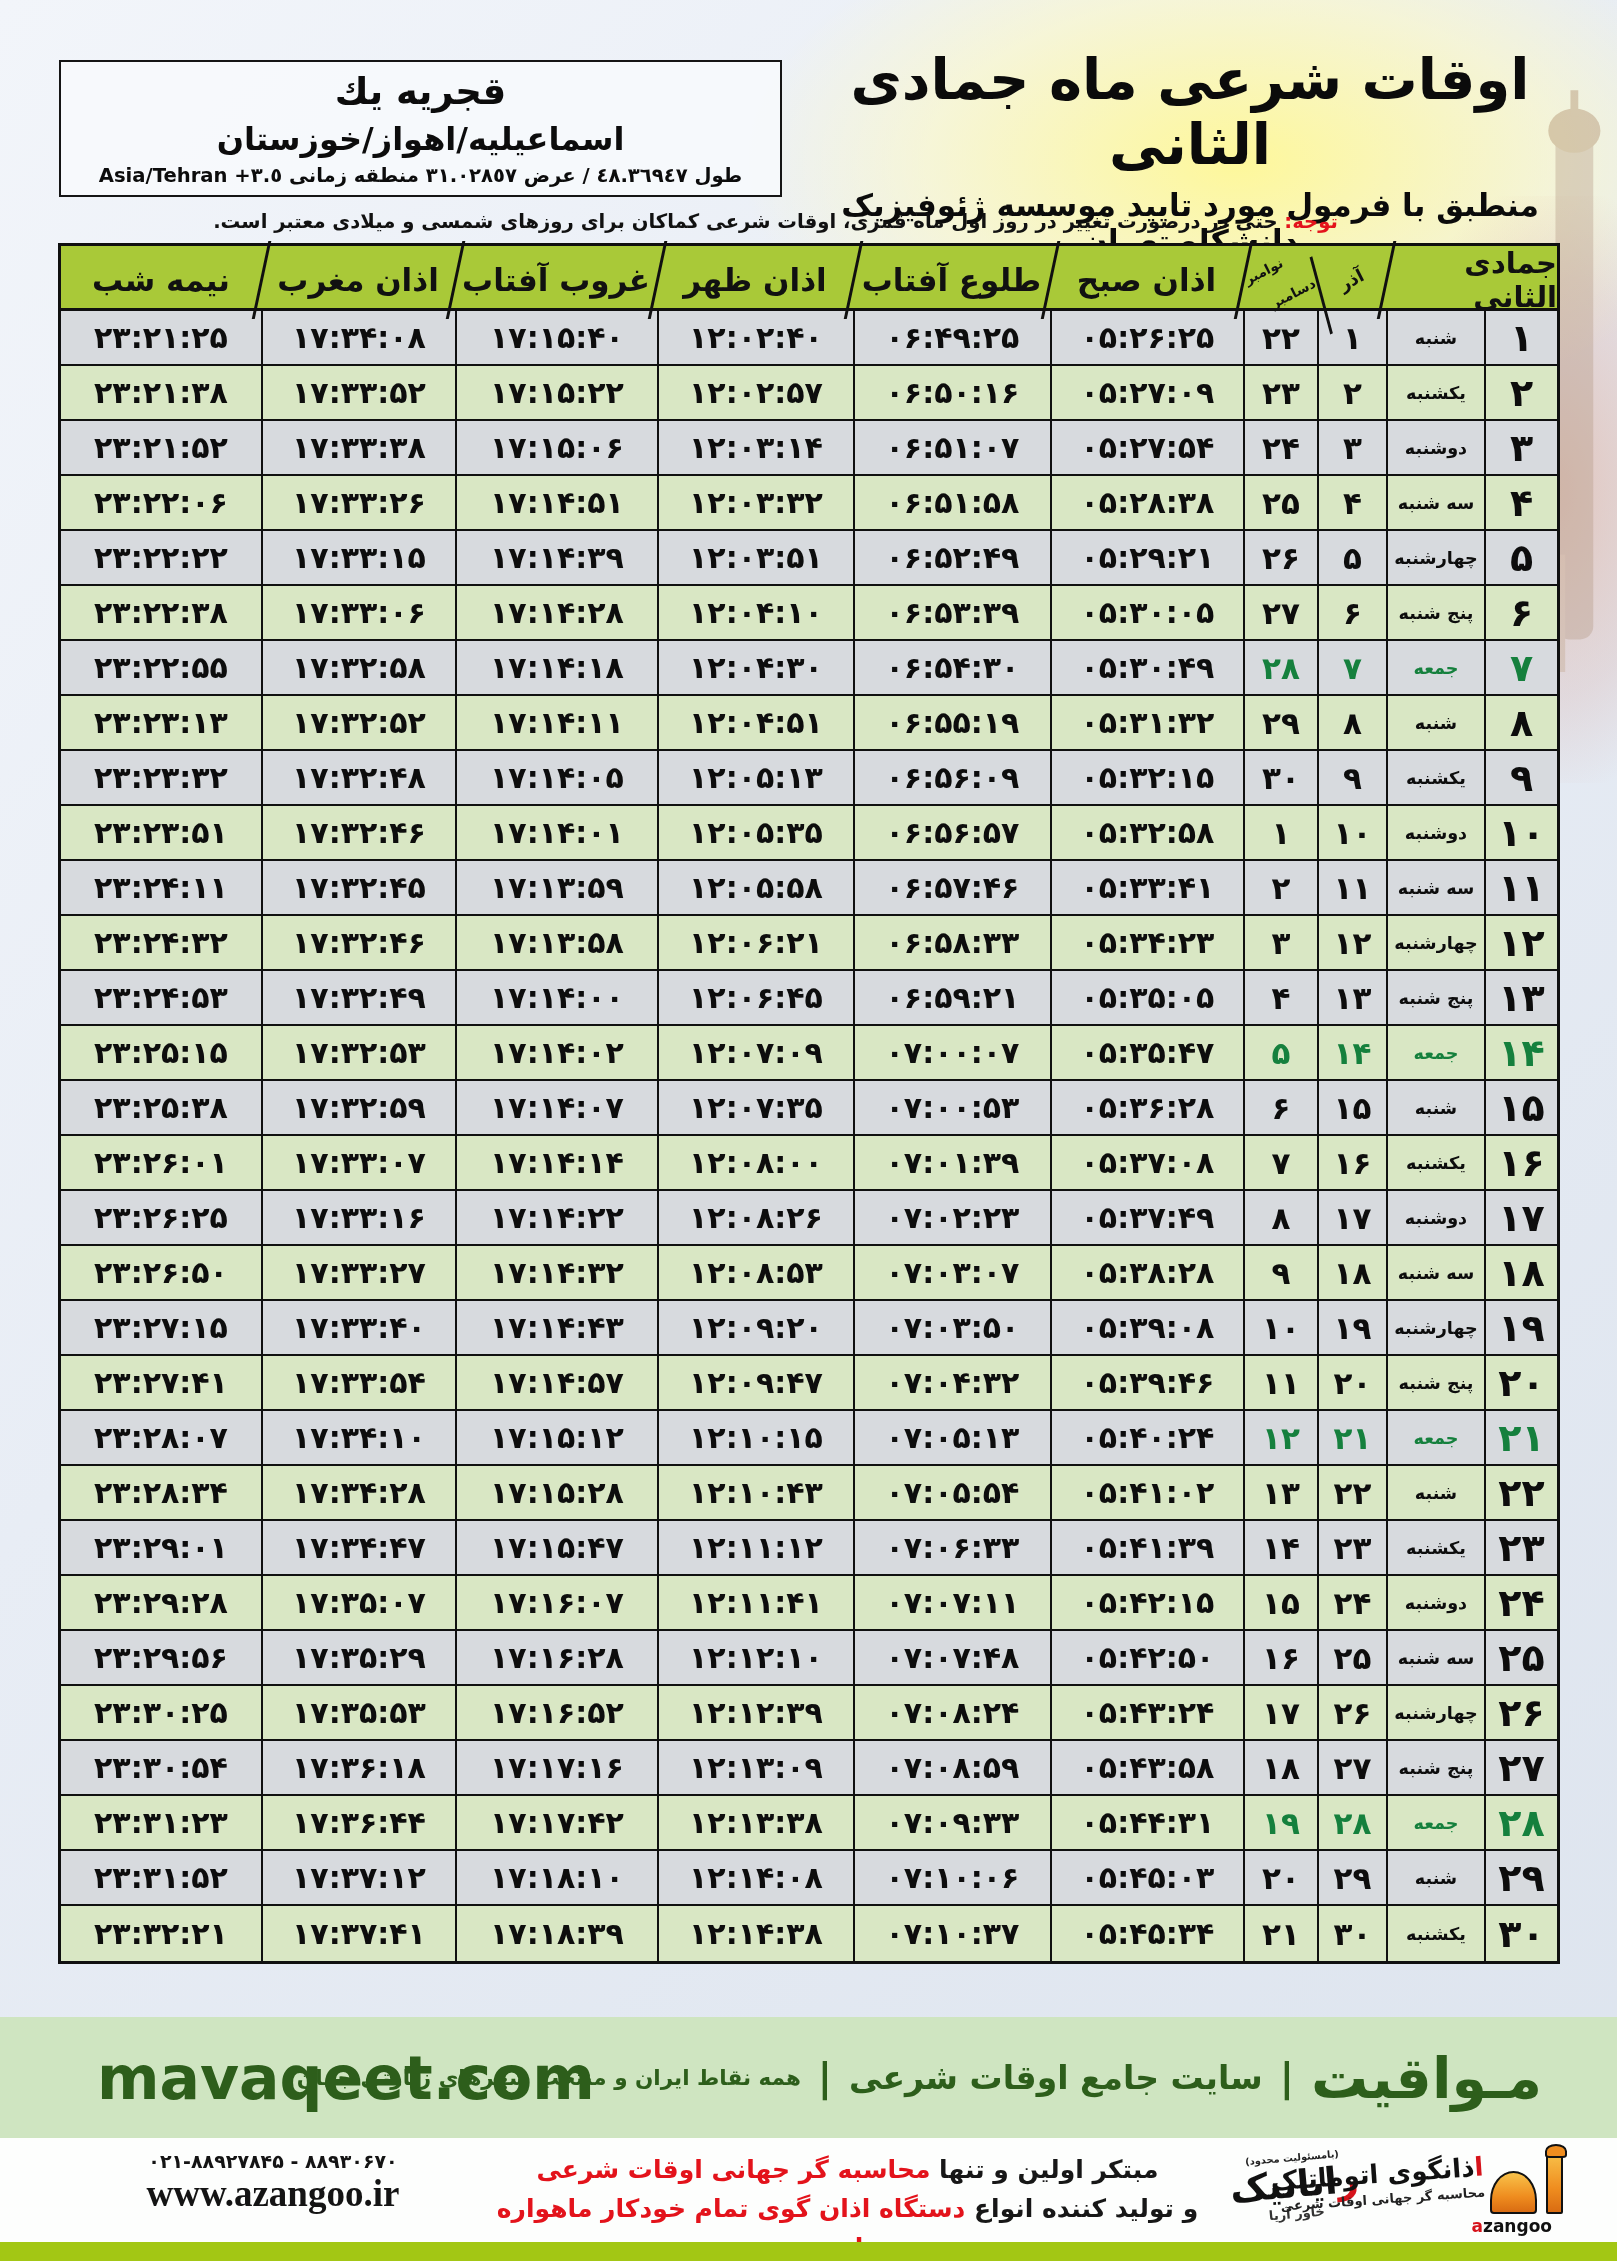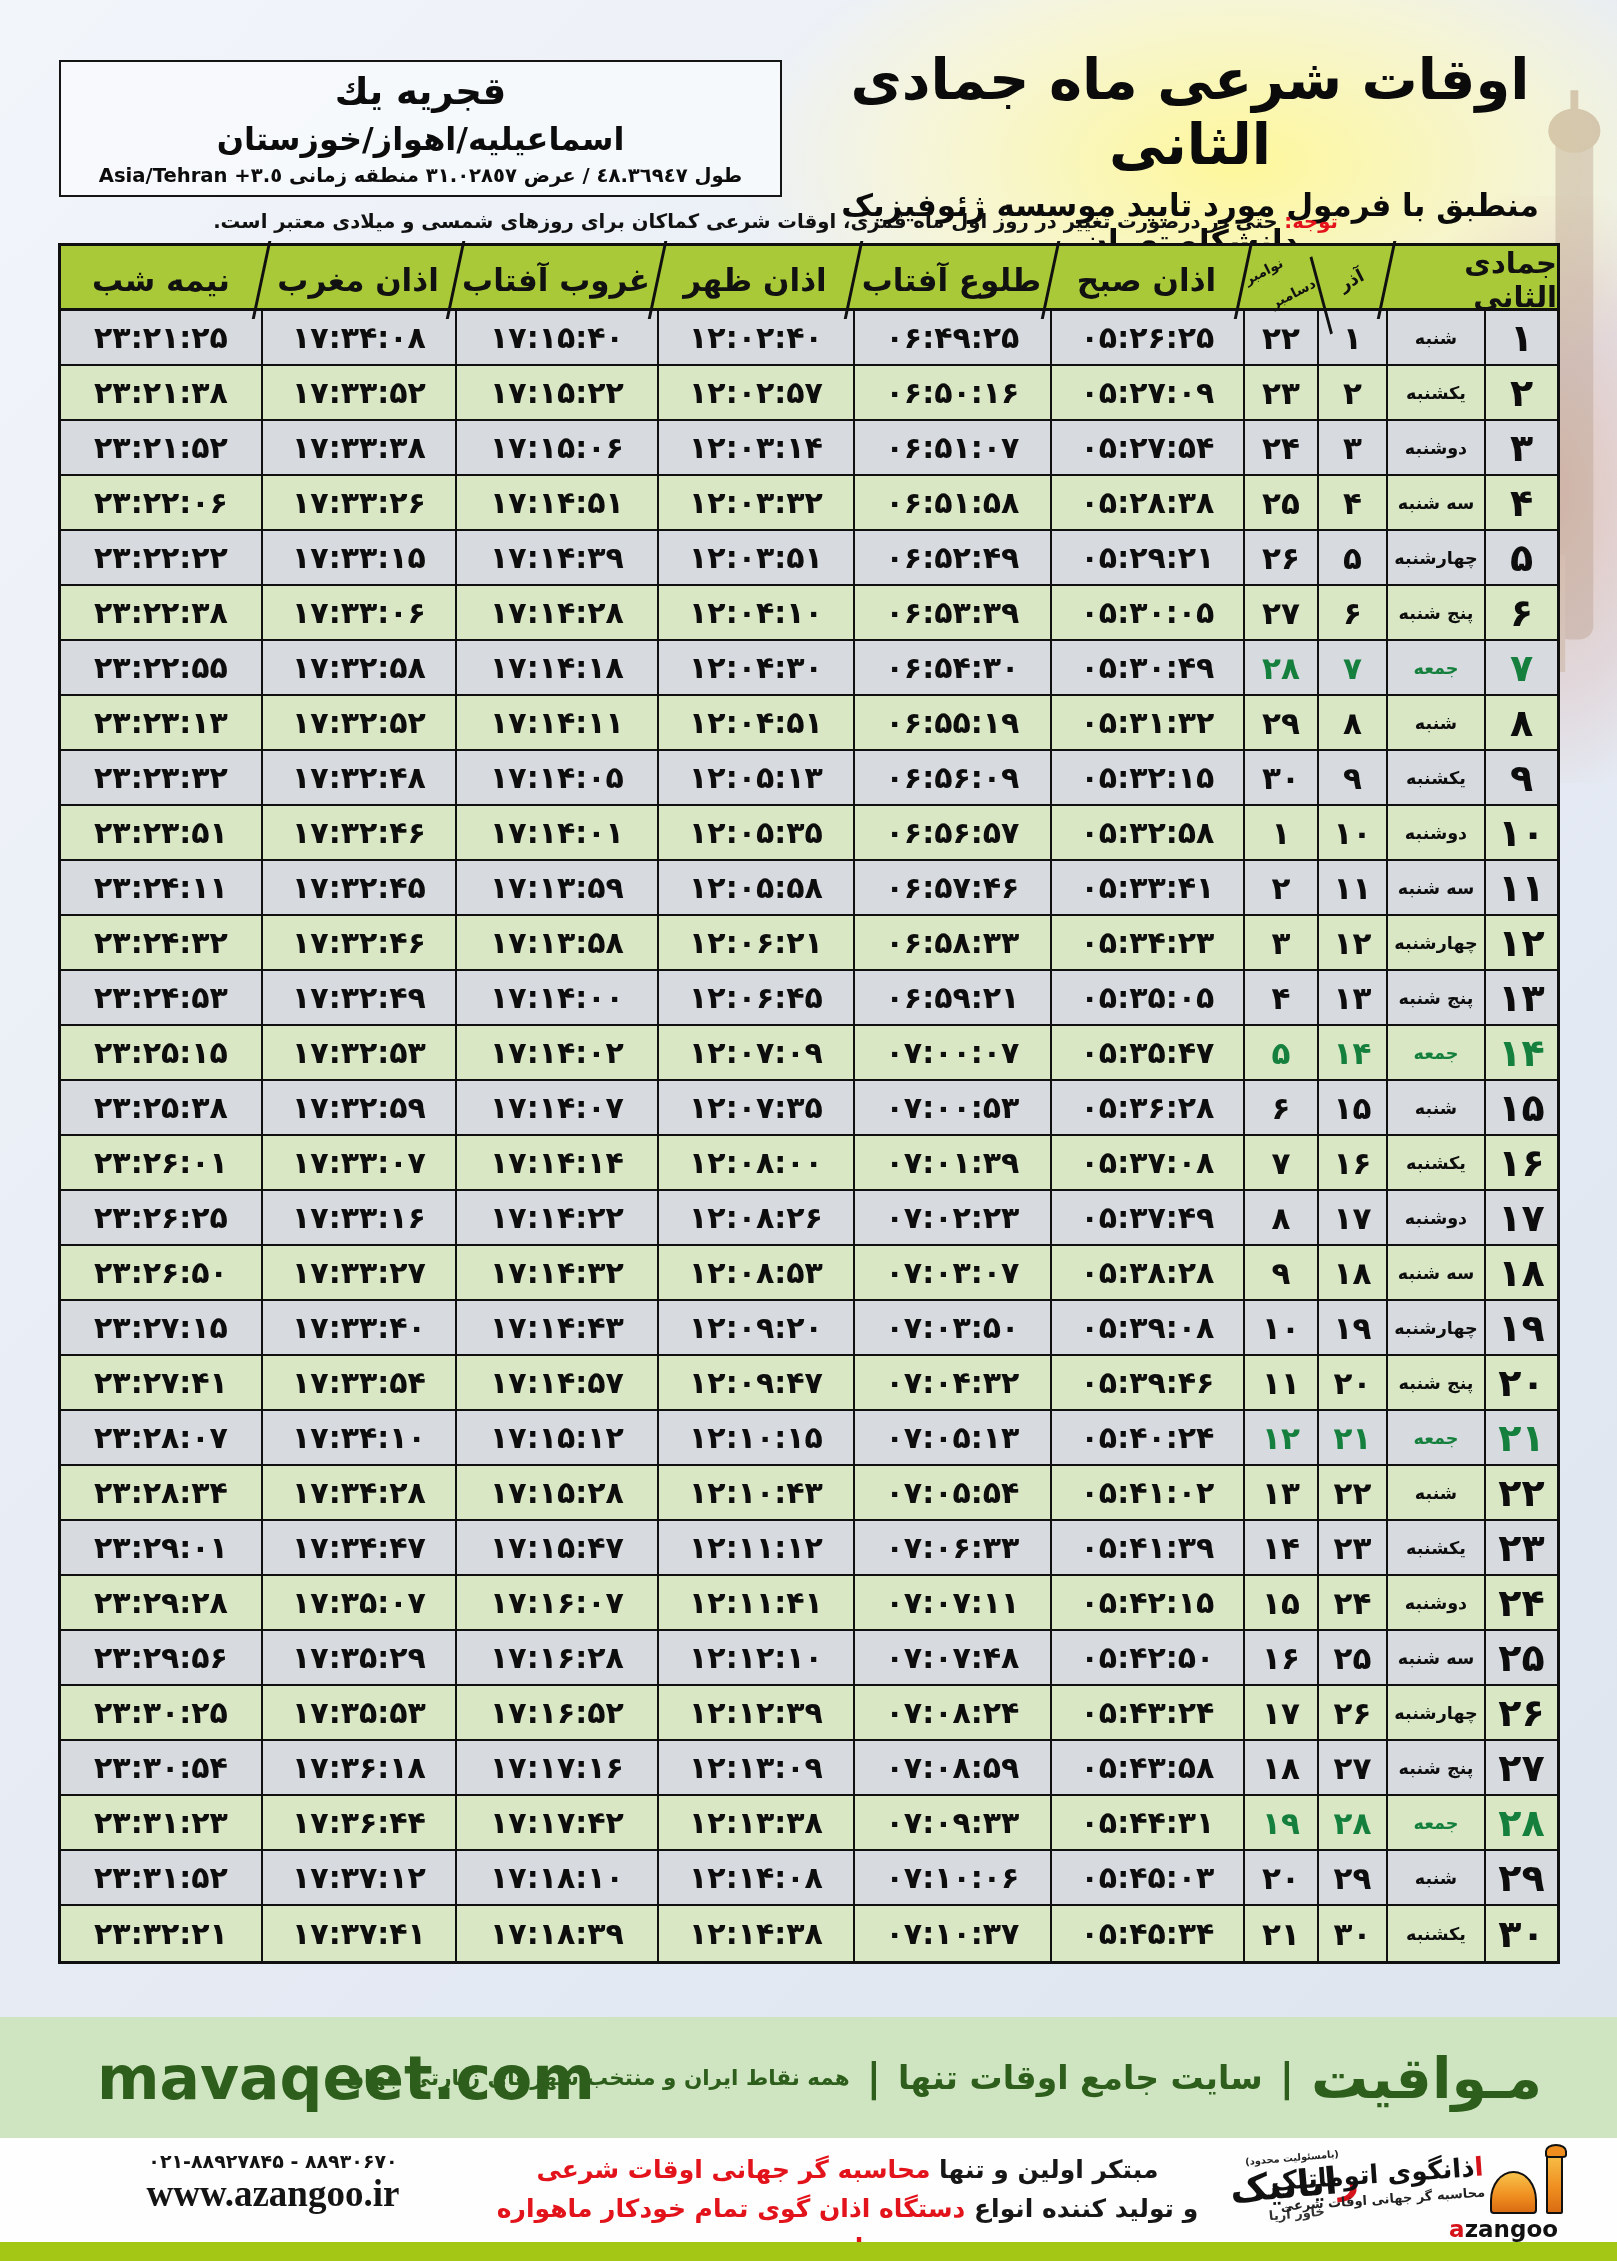--- a/index.html
+++ b/index.html
@@ -85,21 +85,21 @@
   .ray-sub { font-size:13px; font-weight:bold; color:#333; }
   .az-logo { position:absolute; right:49px; top:3.9px; width:215px; }
   .az-mark { position:absolute; right:0; top:3.9px; width:78px; height:68px; }
   .az-dome { position:absolute; left:0; bottom:0; width:47px; height:43px;
      background:linear-gradient(180deg,#f8c24a,#ef8d1f 60%,#d96c12); border:2px solid #111;
      border-radius:50% 50% 3.9px 3.9px / 68% 68% 3.9px 3.9px; }
   .az-minaret { position:absolute; right:5.2px; bottom:0; width:17px; height:63px;
      background:linear-gradient(180deg,#f8c24a,#ef8d1f 60%,#d96c12); border:2px solid #111; border-radius:5.2px 5.2px 2px 2px; }
   .az-minaret::before { content:""; position:absolute; left:-2.6px; top:-9px; width:18px; height:10.4px;
      background:#ef8d1f; border:2px solid #111; border-radius:50% 50% 20% 20%; }
-  .az-en { position:absolute; right:10px; top:74px; font-size:23px; font-weight:bold; direction:ltr; color:#111; }
+  .az-en { position:absolute; right:16px; top:74px; font-size:17px; font-weight:bold; direction:ltr; color:#111; }
   .az-en .red { color:#d6131b; }
   .az-text { position:absolute; right:84px; top:14.4px; width:130px; text-align:center; transform:rotate(-4deg); }
   .az-fa  { font-size:26px; font-weight:bold; color:#111; white-space:nowrap; }
   .az-fa .red { color:#d6131b; }
   .az-sub { font-size:13px; font-weight:bold; color:#222; white-space:nowrap; margin-top:2.6px; }
 
   .bottom-bar { position:absolute; left:0; top:2242px; width:1618px; height:19px; background:#a3c714; }
 </style>
 </head>
 <body>
@@ -513,21 +513,21 @@
           <div class="td c-time">۱۷:۳۷:۴۱</div>
           <div class="td c-time">۲۳:۳۲:۲۱</div>
         </div>
       </div>
   </div>
 
   <div class="green-bar">
     <div class="gb-right">
       <span class="gb-brand">مـواقیت</span>
       <span class="gb-sep">|</span>
-      <span class="gb-site">سایت جامع اوقات تنها</span>
+      <span class="gb-site">سایت جامع اوقات شرعی</span>
       <span class="gb-sep">|</span>
       <span class="gb-cov">همه نقاط ایران و منتخب شهرهای زیارتی جهان</span>
     </div>
     <div class="gb-url">mavaqeet.com</div>
   </div>
 
   <div class="footer">
     <div class="phones">
       <div class="phone-line">۰۲۱-۸۸۹۲۷۸۴۵ - ۸۸۹۳۰۶۷۰</div>
       <div class="site-line">www.azangoo.ir</div>

